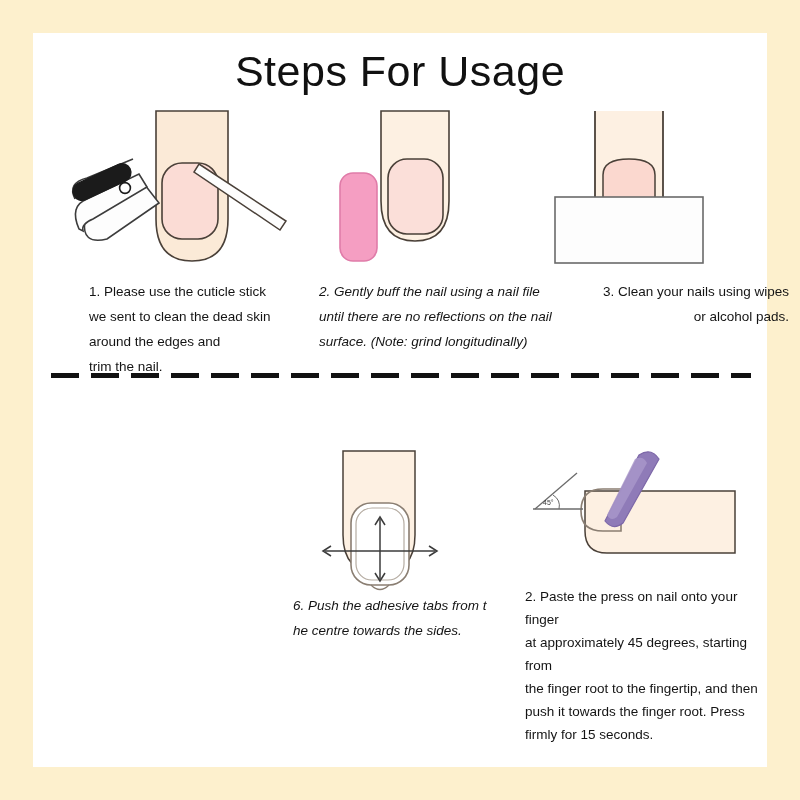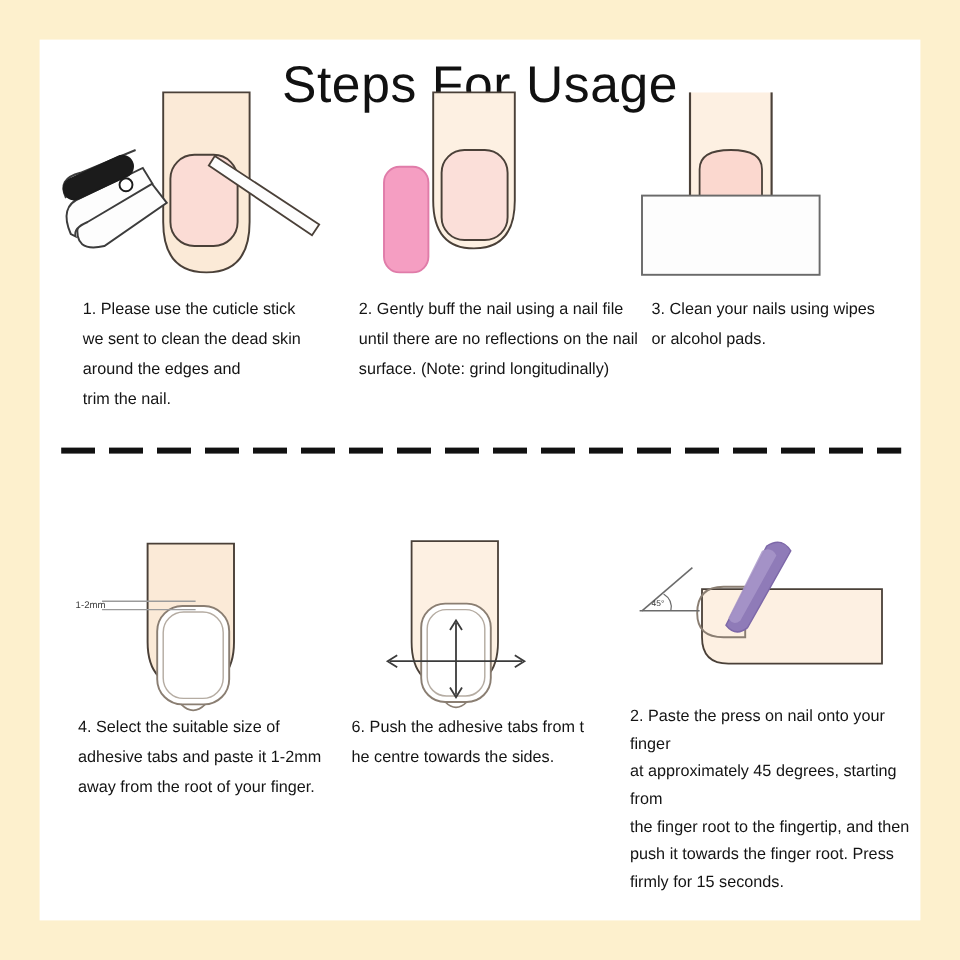--- a/index.html
+++ b/index.html
@@ -22,41 +22,41 @@
     text-align:center;
     font-size:43px;
     font-weight:400;
     letter-spacing:0.5px;
     color:#111111;
     font-family:"Liberation Sans", sans-serif;
   }
 
   
   .row{ position:absolute; left:0; width:734px; }
-  .row-top{ top:44px; height:265px; }
+  .row-top{ top:78px; height:265px;margin-left:20px; }
   .row-bottom{ top:410px; height:300px; }
 
   .col{ position:absolute; top:0; height:100%; }
   .col-1{ left:8px;   width:248px; }
-  .col-2{ left:250px; width:248px; }
+  .col-2{ left:250px; width:248px;font-style:italic; }
   .col-3{ left:492px; width:242px; }
 
   .art{ position:relative; width:100%; height:160px; }
   .art-b{ position:relative; width:100%; height:150px; }
 
   .caption{
     font-size:13.5px;
     line-height:25px;
     color:#141414;
     font-family:"Liberation Sans", sans-serif;
     white-space:pre-line;
   }
   .cap-1{ position:absolute; top:168px; left:28px;  width:220px; }
   .cap-2{ position:absolute; top:168px; left:16px;  width:248px; }
-  .cap-3{ position:absolute; top:168px; left:18px;  width:226px; }
+  .cap-3{ position:absolute; top:168px; left:18px;  width:226px;text-align:right; }
   .cap-4{ position:absolute; top:150px; left:24px;  width:224px; }
   .cap-5{ position:absolute; top:150px; left:10px;  width:240px; }
   .cap-6{ position:absolute; top:142px; left:0px;   width:242px; line-height:23px; }
 
   
   .divider{
     position:absolute;
     left:18px; top:340px;
     width:700px; height:5px;
     background:repeating-linear-gradient(to right,
@@ -126,36 +126,20 @@
       </div>
       <div class="caption cap-3">3. Clean your nails using wipes
 or alcohol pads.</div>
     </div>
   </div>
 
   <div class="divider"></div>
 
   <div class="row row-bottom">
 
-    <div class="col col-1">
-      <div class="art-b">
-        <svg width="248" height="150" viewBox="0 0 248 150">
-          <path d="M82 10 L82 92 Q82 130 118 130 Q154 130 154 92 L154 10 Z" fill="#fbead7" stroke="#4a4038" stroke-width="1.6"></path>
-          <rect x="90" y="62" width="60" height="82" rx="21" ry="21" fill="#ffffff" stroke="#8a7e72" stroke-width="1.6"></rect>
-          <rect x="95" y="67" width="50" height="72" rx="17" ry="17" fill="#ffffff" stroke="#b5aca2" stroke-width="1.2"></rect>
-          <path d="M110 144 Q120 154 130 144" fill="none" stroke="#8a7e72" stroke-width="1.4"></path>
-          <line x1="44" y1="58" x2="122" y2="58" stroke="#9b9b9b" stroke-width="1.2"></line>
-          <line x1="44" y1="65" x2="122" y2="65" stroke="#9b9b9b" stroke-width="1.2"></line>
-          <text x="22" y="64" font-family="Liberation Sans, sans-serif" font-size="8" fill="#3b3b3b">1-2mm</text>
-        </svg>
-      </div>
-      <div class="caption cap-4">4. Select the suitable size of
-adhesive tabs and paste it 1-2mm
-away from the root of your finger.</div>
-    </div>
 
     <div class="col col-2">
       <div class="art-b">
         <svg width="248" height="150" viewBox="0 0 248 150">
           <path d="M60 8 L60 92 Q60 130 96 130 Q132 130 132 92 L132 8 Z" fill="#fdf0e2" stroke="#4a4038" stroke-width="1.5"></path>
           <rect x="68" y="60" width="58" height="82" rx="20" ry="20" fill="#ffffff" stroke="#8a7e72" stroke-width="1.6"></rect>
           <rect x="73" y="65" width="48" height="72" rx="16" ry="16" fill="#ffffff" stroke="#b5aca2" stroke-width="1.2"></rect>
           <path d="M88 142 Q97 151 106 142" fill="none" stroke="#8a7e72" stroke-width="1.4"></path>
           <g stroke="#3b3b3b" stroke-width="1.5" fill="none">
             <line x1="97" y1="76" x2="97" y2="136"></line>

